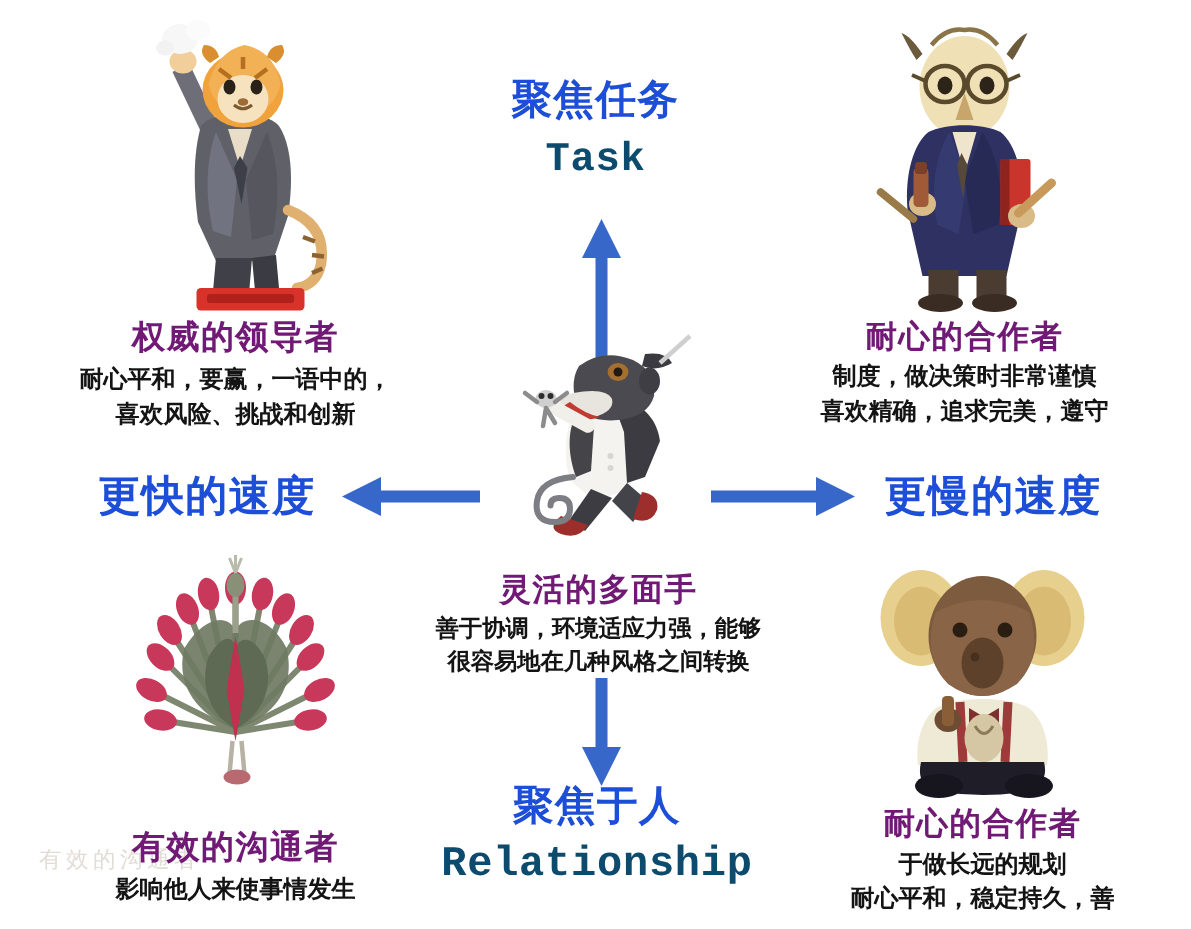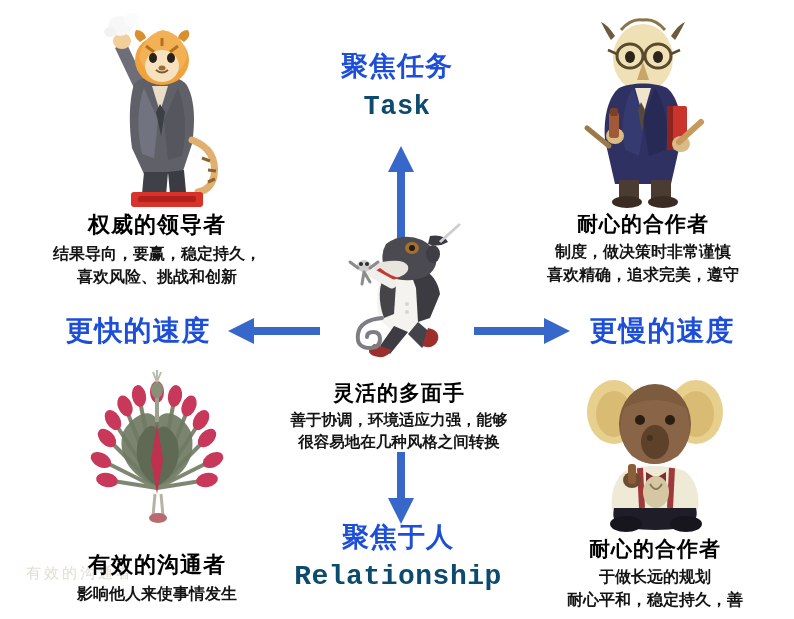--- a/index.html
+++ b/index.html
@@ -32,21 +32,21 @@
   #lbl-slow .axis-cn{font-size:28px;}
 
   
   .arrow{position:absolute;}
 
   
   .quad{position:absolute;text-align:center;}
   .fig{display:block;margin:0 auto;}
   .q-title{
     font-family:"Liberation Serif","DejaVu Serif",serif;
-    font-size:21px;font-weight:700;color:#000000;
+    font-size:21px;font-weight:700;color:#701a75;
     margin:2px 0 2px 0;letter-spacing:1px;white-space:nowrap;
   }
   .q-desc{
     font-family:"Liberation Serif","DejaVu Serif",serif;
     font-size:16px;font-weight:700;color:#141414;
     line-height:1.45;white-space:nowrap;
   }
 
   #q-tl{left:22px;top:8px;width:270px;}
   #q-tl .q-title{font-size:22px;}
@@ -149,21 +149,21 @@
         <path d="M86 164 L88 186 L104 184 L102 162 Z" fill="#3a3b43"></path>
 
         <path d="M110 132 q26 10 22 36 q-3 14 -16 16" stroke="#e0b070" stroke-width="7" fill="none" stroke-linecap="round"></path>
         <path d="M120 150 l8 3 M126 162 l8 1 M126 174 l7 -3" stroke="#8c6330" stroke-width="3" fill="none"></path>
 
         <rect x="49" y="184" width="72" height="15" rx="3" fill="#d8322b"></rect>
         <rect x="56" y="188" width="58" height="6" rx="2" fill="#b0211c"></rect>
       </svg>
     </div>
     <div class="q-title">权威的领导者</div>
-    <div class="q-desc">结果导向，要赢，稳定持久，</div>
+    <div class="q-desc">耐心平和，要赢，一语中的，</div>
     <div class="q-desc">喜欢风险、挑战和创新</div>
   </div>
 
   <div class="quad" id="q-tr">
     <div class="fig-wrap">
       <svg class="fig" width="136" height="200" viewBox="0 0 136 200">
 
         <ellipse cx="68" cy="50" rx="30" ry="34" fill="#efe0b6"></ellipse>
         <path d="M40 28 q-8 -12 -14 -14 q6 12 10 18z" fill="#6b5a3c"></path>
         <path d="M96 28 q8 -12 14 -14 q-6 12 -10 18z" fill="#6b5a3c"></path>

